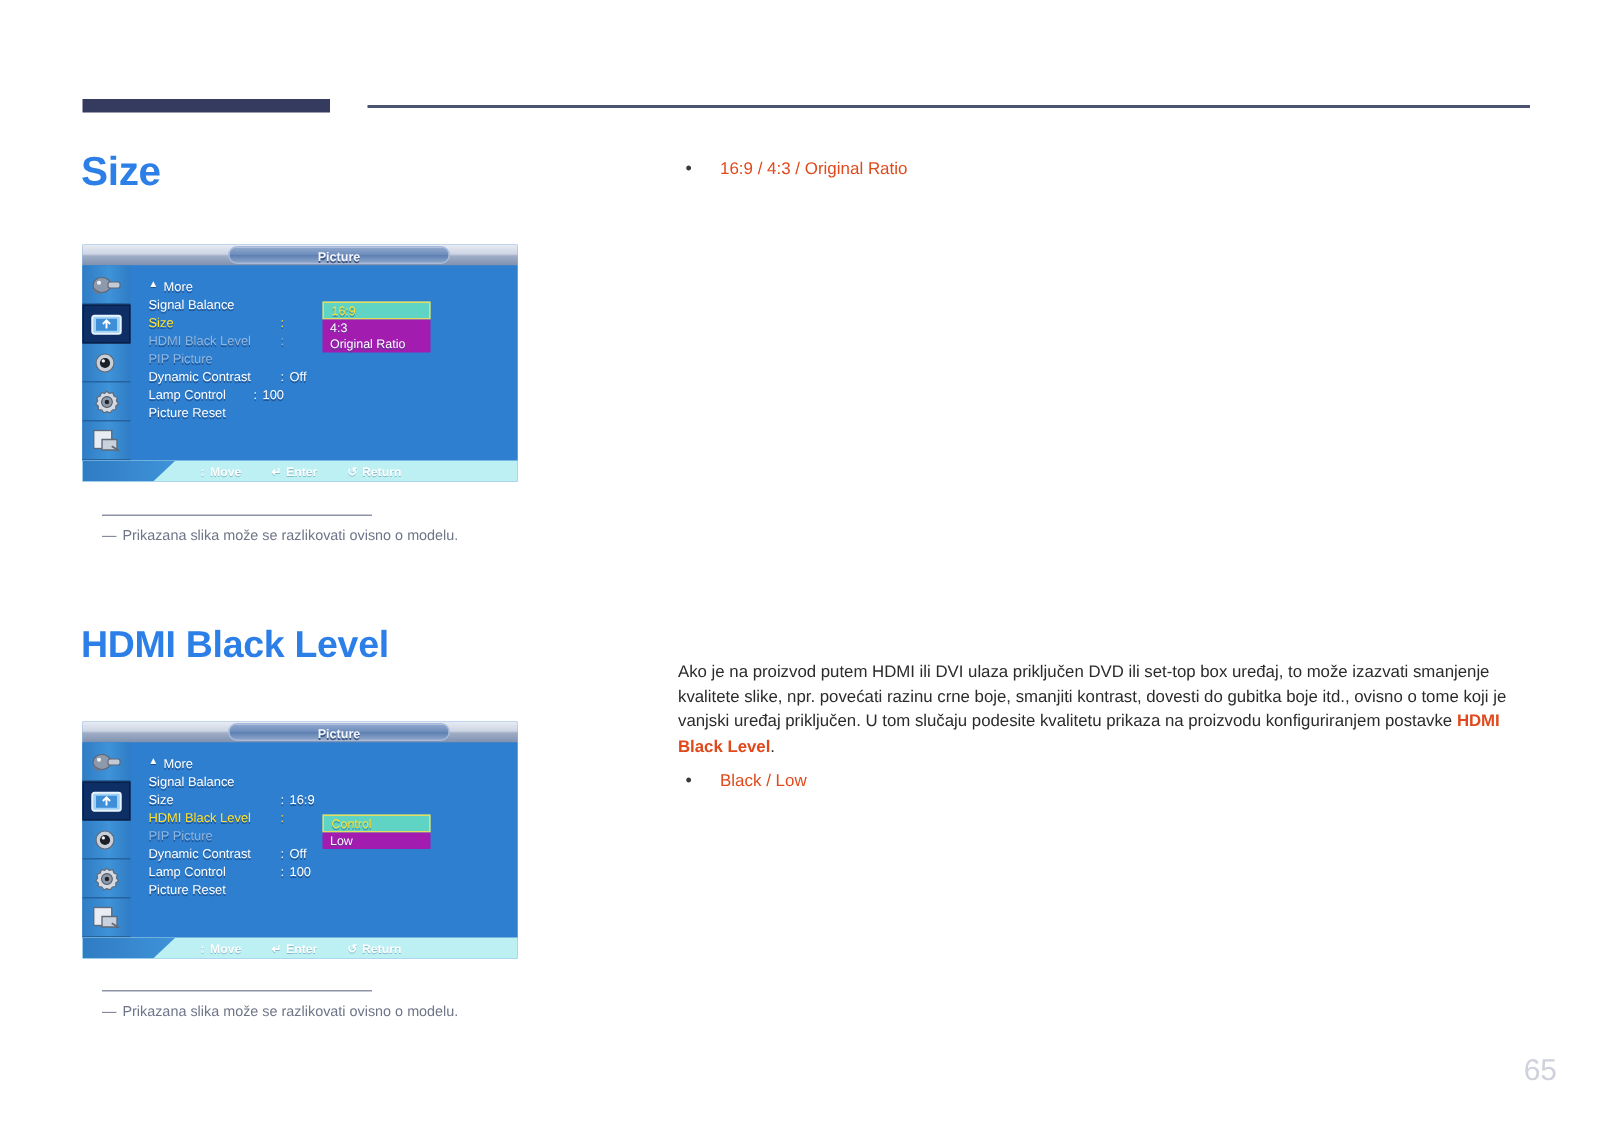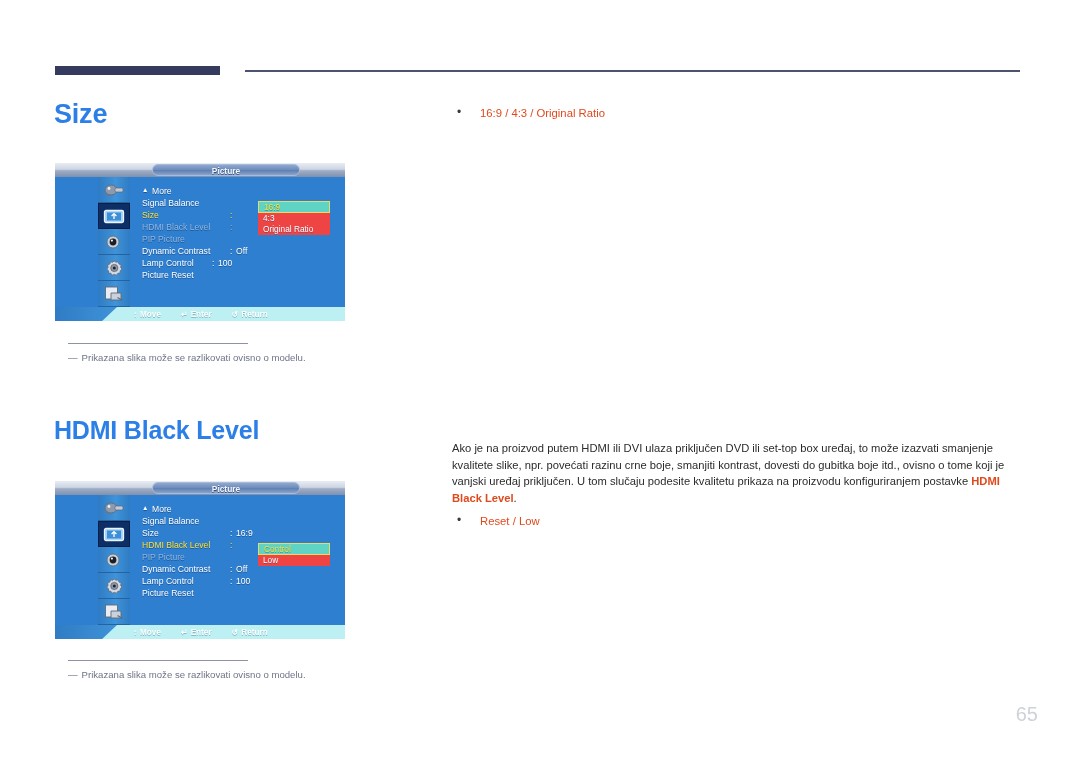--- a/index.html
+++ b/index.html
@@ -95,21 +95,20 @@
     font-weight:bold;
     line-height:12px;
     text-shadow:0 1px 0 rgba(30,50,90,.7);
   }
 
   .osd-body{
     position:relative;
     height:130px;
     background:#2f7fd0;
     display:flex;
-    margin-left:43px;
   }
 
   
   .rail{
     width:32px;
     background:linear-gradient(to right,#2f7cc4 0%,#3f93d8 55%,#2f7cc4 100%);
     display:flex; flex-direction:column;
   }
   .rail-item{
     height:26px;
@@ -155,21 +154,21 @@
     position:absolute;
     width:72px;
     z-index:5;
   }
   .dd-opt{
     height:11px;
     font-size:8.3px;
     line-height:11px;
     padding-left:5px;
     color:#ffffff;
-    background:#ef4444;
+    background:#a21caf;
     white-space:nowrap;
     text-shadow:0 1px 0 rgba(30,80,130,.5);
   }
   .dd-opt.sel{
     background:#5fd3c4;
     color:#ffe02e;
     border:1px solid #e5dc60;
     height:12px; line-height:10px;
   }
   #dd-size{ left:128px; top:24px; }
@@ -328,21 +327,21 @@
 <div class="footnote" id="fn-1">
   <div class="fn-rule"></div>
   <div class="fn-text"><span class="fn-dash">―</span><span>Prikazana slika može se razlikovati ovisno o modelu.</span></div>
 </div>
 
 <div class="sec-title" id="title-hdmi">HDMI Black Level</div>
 
 <div class="rcol" id="copy-hdmi">
   <p><span>Ako je na proizvod putem HDMI ili DVI ulaza priključen DVD ili set-top box uređaj, to može izazvati smanjenje kvalitete slike, npr. povećati razinu crne boje, smanjiti kontrast, dovesti do gubitka boje itd., ovisno o tome koji je vanjski uređaj priključen. U tom slučaju podesite kvalitetu prikaza na proizvodu konfiguriranjem postavke </span><span class="kw">HDMI Black Level</span><span>.</span></p>
   <ul class="bullets">
-    <li><span>Reset / Low</span></li>
+    <li><span>Black / Low</span></li>
   </ul>
 </div>
 
 <div class="osd" id="osd-hdmi">
 
   <div class="osd-header">
     <div class="pill">Picture</div>
   </div>
 
   <div class="osd-body">

